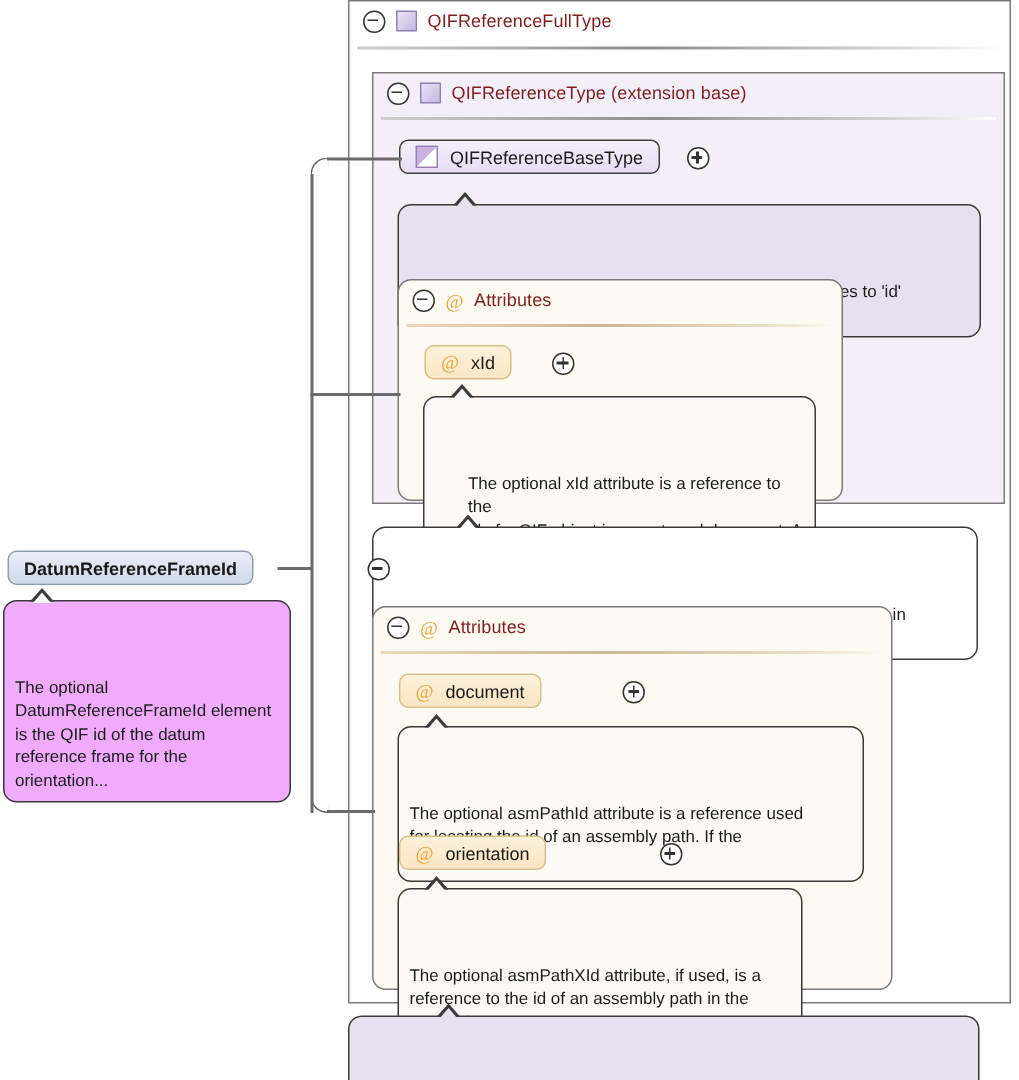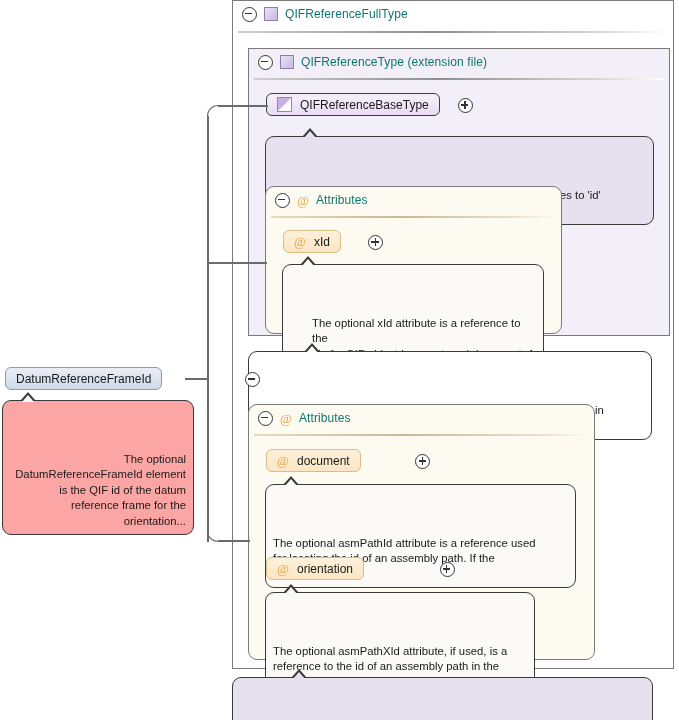--- a/index.html
+++ b/index.html
@@ -36,21 +36,21 @@
     height: 26px;
     display: flex;
     align-items: center;
     gap: 7px;
     padding-left: 9px;
     box-sizing: border-box;
     white-space: nowrap;
   }
   .box-header .title {
     font-size: 12px;
-    color: #0f766e;
+    color: #7f1d1d;
     letter-spacing: .1px;
   }
   
   .hdr-rule {
     position: absolute;
     height: 2px;
     background: linear-gradient(to right, #cfcfcf 0%, #8e8e8e 45%, #d8d8d8 85%, #ffffff 100%);
   }
   .hdr-rule-orange {
     background: linear-gradient(to right, #ead9bb 0%, #c9b894 45%, #eadfc9 85%, #fdfaf2 100%);
@@ -133,37 +133,38 @@
     border: 1.4px solid #3d3d3d;
     background: linear-gradient(to bottom, #f6f0fb 0%, #e8dcf3 100%);
   }
   .pill-attr {
     border: 1.2px solid #d8bd86;
     background: linear-gradient(to bottom, #fdf1da 0%, #fbe6c4 100%);
   }
   .pill-element {
     border: 1.3px solid #8f9cae;
     background: linear-gradient(to bottom, #e9eef6 0%, #cfdaea 100%);
+    font-weight: bold;
   }
 
   
   .note {
     position: absolute;
     box-sizing: border-box;
     border: 1.3px solid #3a3a3a;
     border-radius: 9px;
     padding: 4px 7px 5px 7px;
     font-size: 11.3px;
     line-height: 15.5px;
     white-space: pre-line;
   }
   .note-purple { background: #e6e0ef; }
   .note-white  { background: #ffffff; }
   .note-cream  { background: #fbfaf6; }
-  .note-grey   { background: #fca5a5; text-align: right; }
+  .note-grey   { background: #f0abfc; }
   
   .note .notch,
   .note .notch-in {
     position: absolute;
     width: 0; height: 0;
   }
   .note .notch {
     top: -9px;
     border-left: 8px solid transparent;
     border-right: 8px solid transparent;
@@ -210,21 +211,21 @@
   </div>
   <div class="hdr-rule" style="left:5px; top:30px; width:430px;"></div>
 </div>
 
 
 <div class="container-box box-purple" style="left:248px; top:48px; width:422px; height:288px;">
 
   <div class="box-header" style="width:422px;">
     <span class="circ"></span>
     <span class="ico-type"></span>
-    <span class="title">QIFReferenceType (extension file)</span>
+    <span class="title">QIFReferenceType (extension base)</span>
   </div>
   <div class="hdr-rule" style="left:5px; top:29px; width:410px;"></div>
 </div>
 
 
 <div class="pill pill-base" style="left:266px; top:93px;">
   <span class="ico-base"></span>
   <span>QIFReferenceBaseType</span>
 </div>
 <span class="circ plus abs" style="left:458px; top:98px;"></span>

